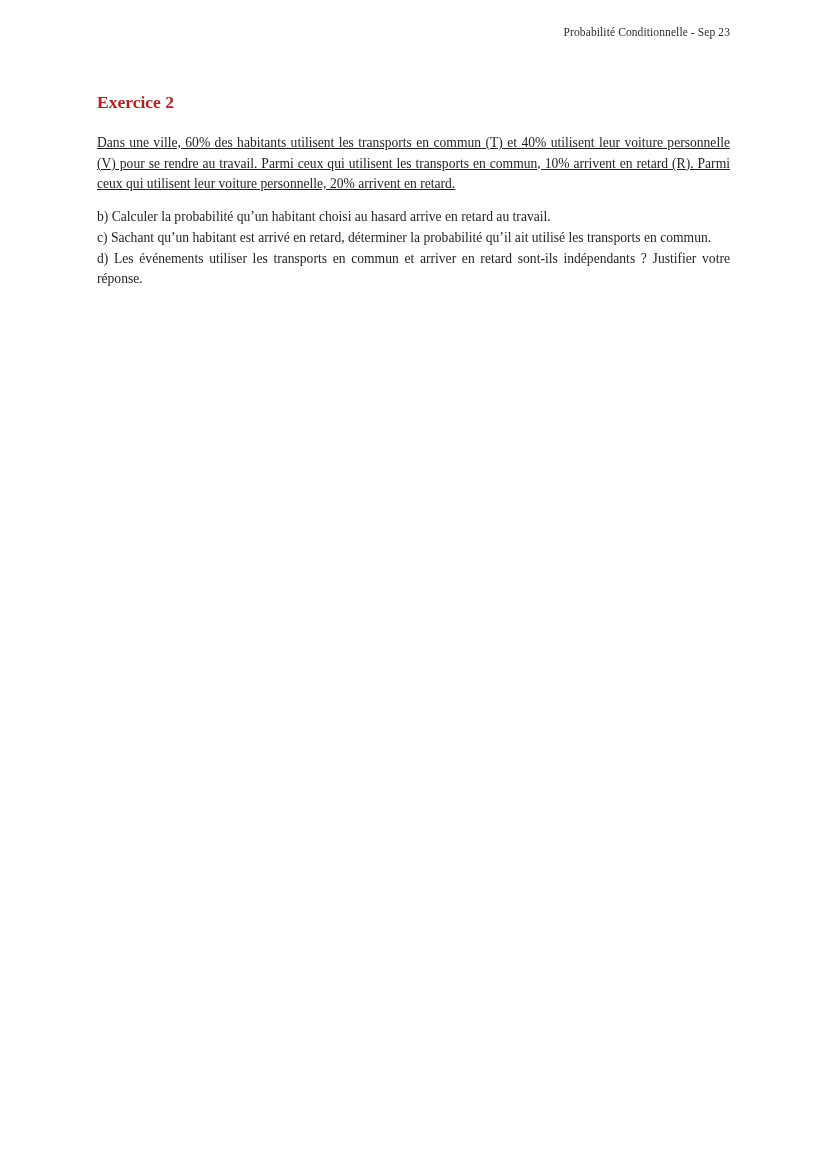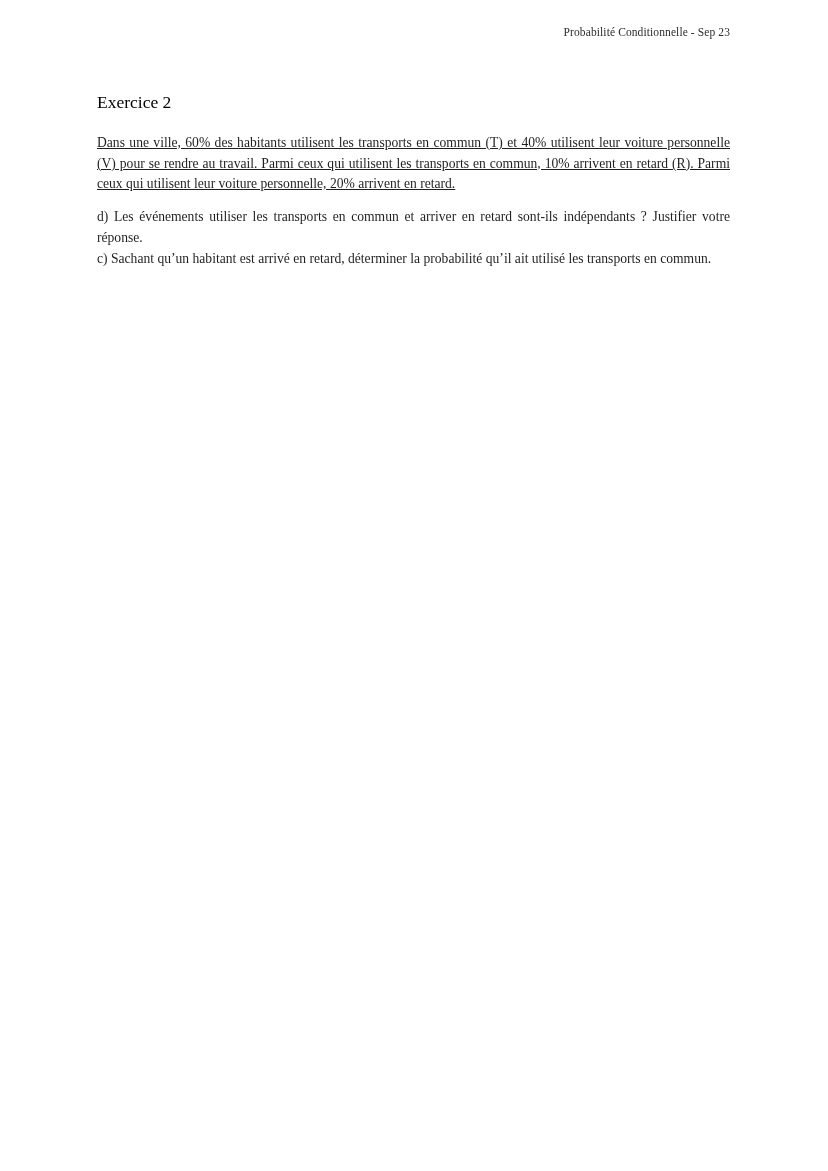--- a/index.html
+++ b/index.html
@@ -27,23 +27,23 @@
     letter-spacing: 0.1px;
   }
   .content {
     position: absolute;
     top: 92px;
     left: 97px;
     right: 98px;
   }
   .exercise-title {
     font-size: 17.5px;
-    font-weight: 400;
+    font-weight: 700;
     margin: 0 0 20px 0;
-    color: #000000;
+    color: #b91c1c;
   }
   .intro-paragraph {
     font-size: 13.6px;
     line-height: 20.7px;
     text-align: justify;
     margin: 0 0 12px 0;
     text-decoration: underline;
   }
   .question-line {
     font-size: 13.6px;
@@ -67,21 +67,22 @@
 
   <div class="running-header">Probabilité Conditionnelle - Sep 23</div>
 
   <div class="content">
 
     <h1 class="exercise-title">Exercice 2</h1>
 
     <p class="intro-paragraph">Dans une ville, 60% des habitants utilisent les transports en commun (T) et 40% utilisent leur voiture personnelle (V) pour se rendre au travail. Parmi ceux qui utilisent les transports en commun, 10% arrivent en retard (R). Parmi ceux qui utilisent leur voiture personnelle, 20% arrivent en retard.</p>
 
     <div class="questions">
+      <div class="question-line">b) Calculer la probabilité qu’un habitant choisi au hasard arrive en retard au travail.</div>
+      <div class="question-line">c) Sachant qu’un habitant est arrivé en retard, déterminer la probabilité qu’il ait utilisé les transports en commun.</div>
       <div class="question-line">d) Les événements utiliser les transports en commun et arriver en retard sont-ils indépendants ? Justifier votre réponse.</div>
-      <div class="question-line">c) Sachant qu’un habitant est arrivé en retard, déterminer la probabilité qu’il ait utilisé les transports en commun.</div>
     </div>
 
   </div>
 
   <div class="page-footer">3 / 12</div>
 
 </div>
 
 </body></html>

